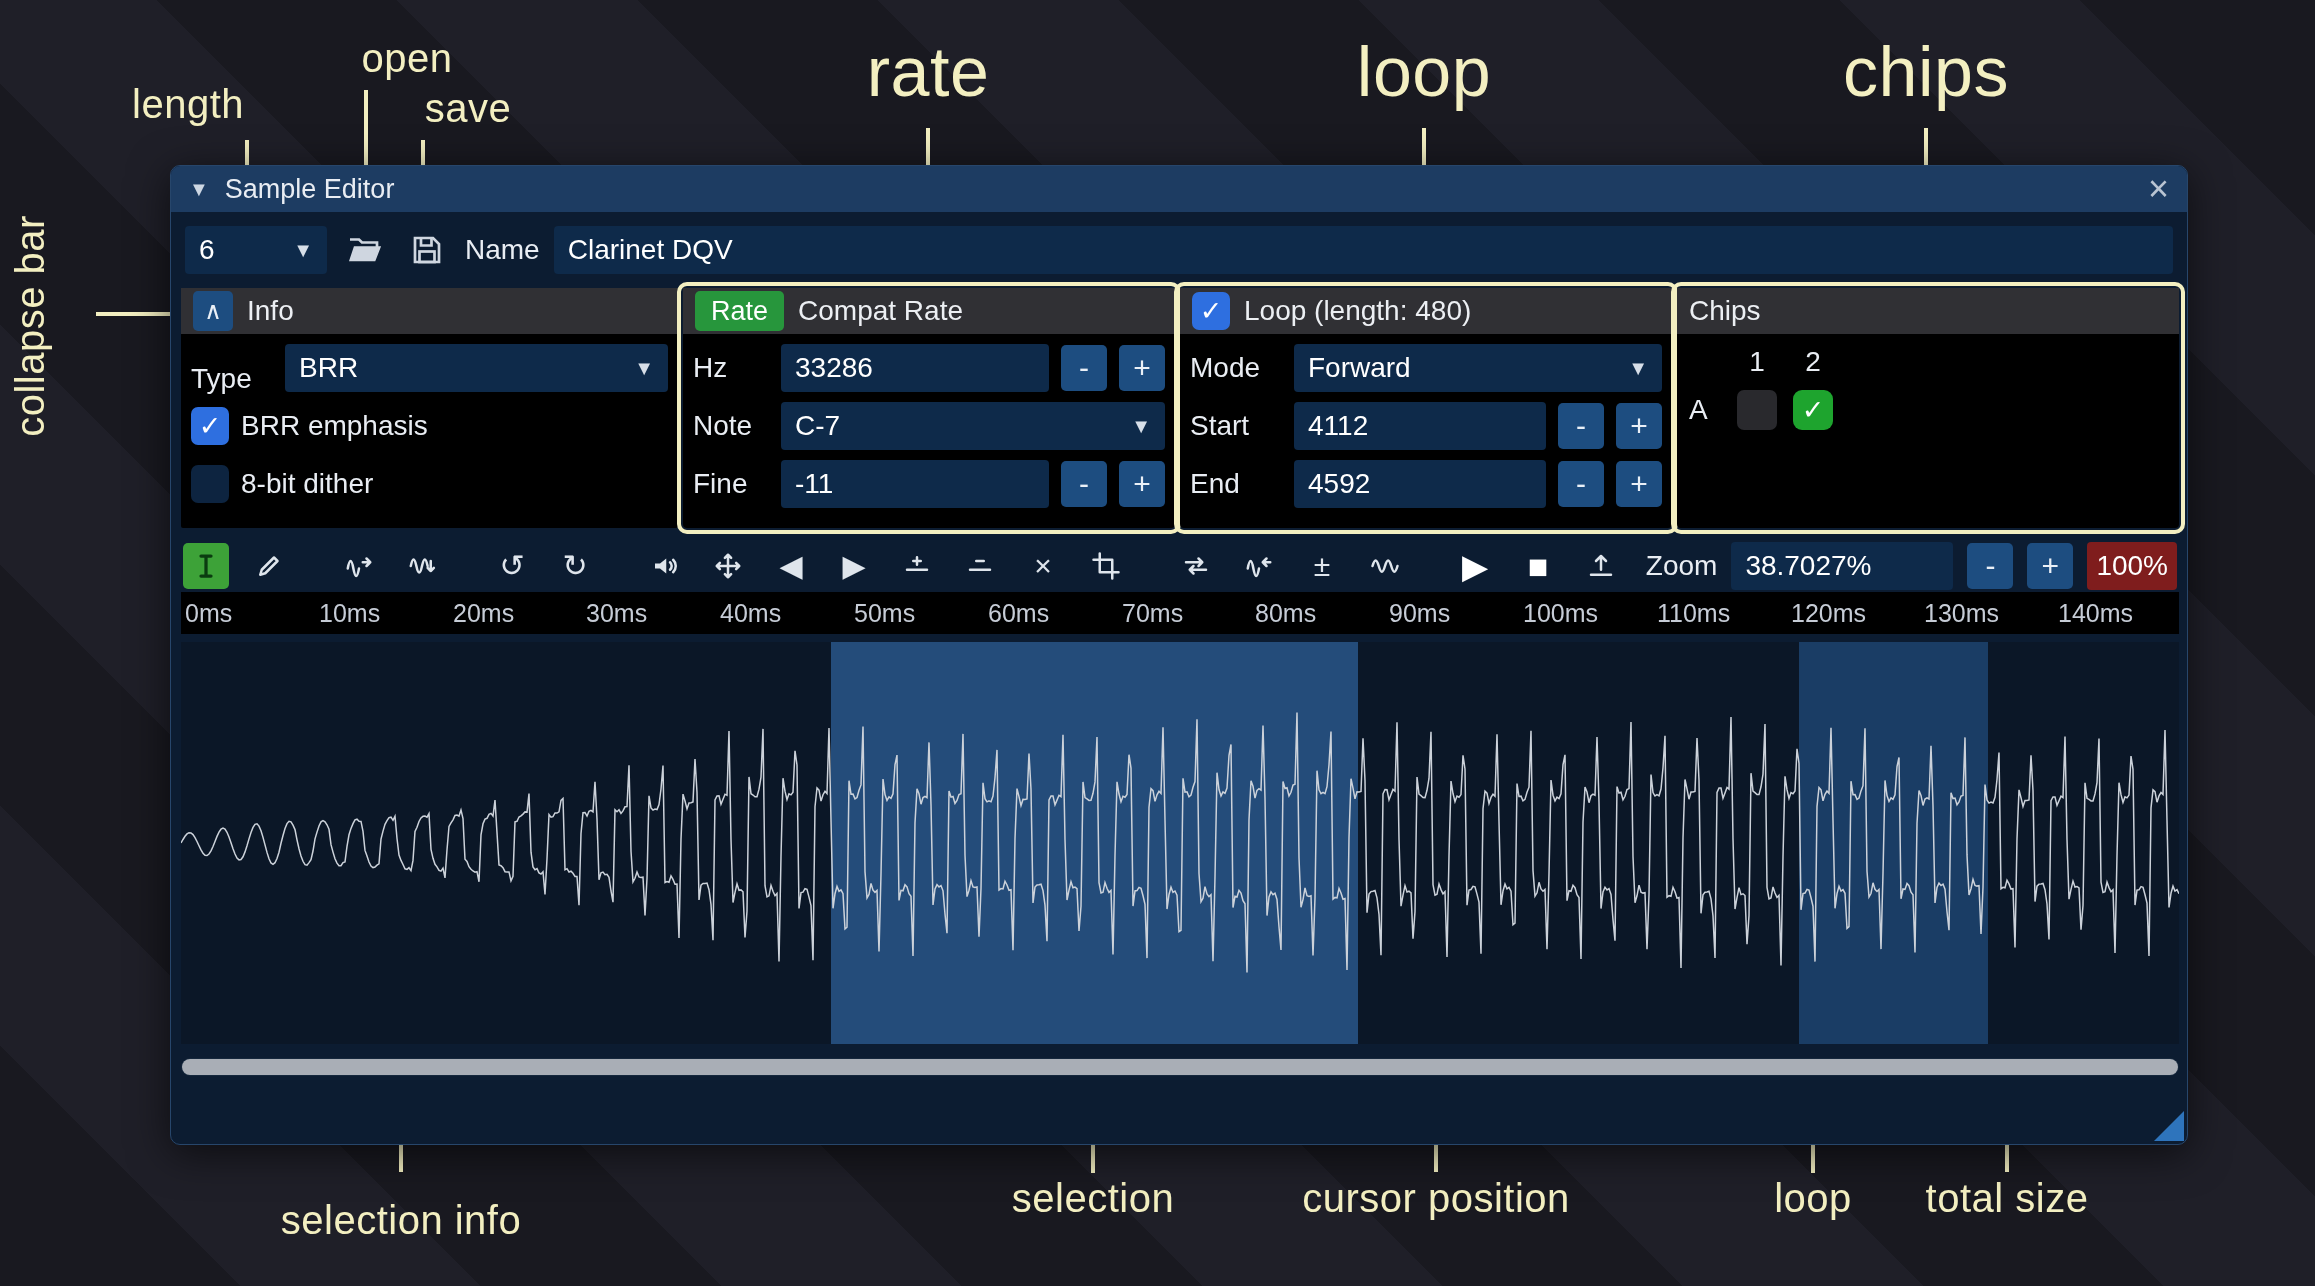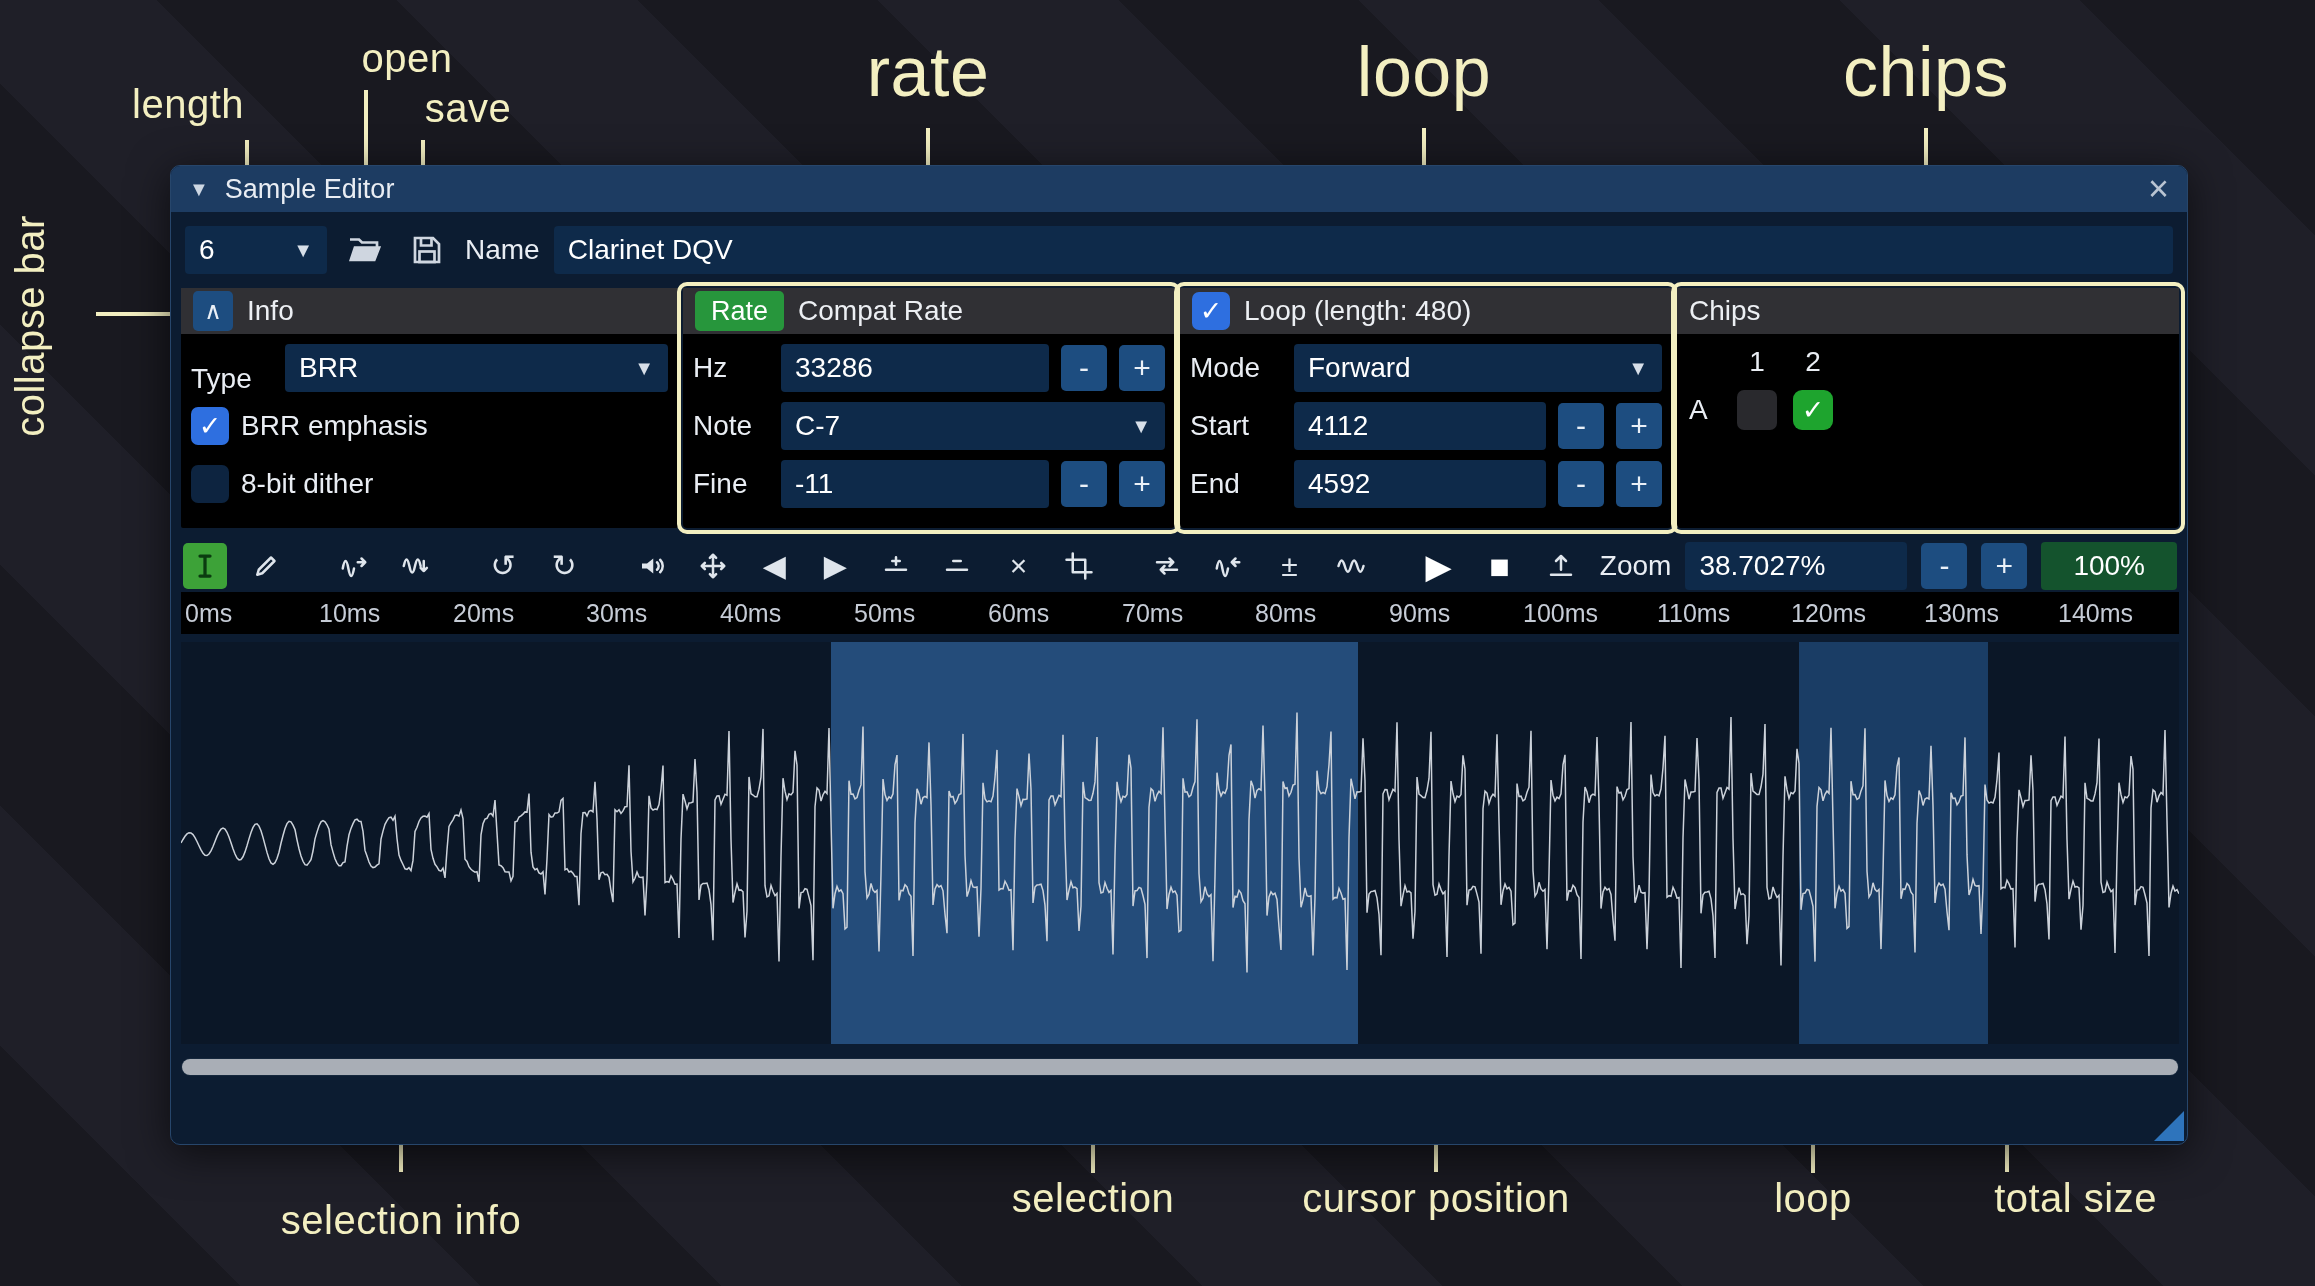--- a/index.html
+++ b/index.html
@@ -70,21 +70,21 @@
   .toolbar{position:absolute;left:12px;top:372px;width:1994px;height:56px;display:flex;align-items:center;gap:17px;}
   .tbtn{width:46px;height:46px;border:none;background:transparent;border-radius:5px;color:#dfe5ec;font-size:30px;
     display:flex;align-items:center;justify-content:center;line-height:1;}
   .tbtn svg{width:30px;height:30px;stroke:#dfe5ec;fill:none;stroke-width:2;stroke-linecap:round;stroke-linejoin:round;}
   .tbtn.active{background:#3da238;}
   .tbtn.active svg{stroke:#0b3c10;stroke-width:2.6;}
   .tbtn.white{color:#ffffff;font-size:34px;}
   .spacer{width:10px;flex:0 0 10px;}
   .zoomgrp{margin-left:auto;display:flex;align-items:center;gap:14px;justify-content:space-between;}
   .zoomfield{width:222px;}
-  .zreset{height:48px;padding:0 32px;background:#14532d;border:none;border-radius:4px;color:#fff;font-size:28px;}
+  .zreset{height:48px;padding:0 9px;background:#7f1d1d;border:none;border-radius:4px;color:#fff;font-size:28px;}
 
   
   .ruler{position:absolute;left:10px;top:426px;width:1998px;height:42px;background:#000000;overflow:hidden;}
   .ruler span{position:absolute;top:7px;color:#c6ccd6;font-size:25px;}
   .wave{position:absolute;left:10px;top:476px;width:1998px;height:402px;background:#0b1727;}
   .scrollbar{position:absolute;left:10px;top:892px;width:1998px;height:18px;background:#15273c;border-radius:9px;}
   .scrollbar .thumb{position:absolute;left:1px;top:1px;right:1px;bottom:1px;background:#a9aeb6;border-radius:8px;}
   .status{position:absolute;left:10px;top:920px;width:1998px;height:48px;color:var(--text);font-size:28px;}
   .status span{position:absolute;top:8px;white-space:nowrap;}
   .grip{position:absolute;right:3px;bottom:3px;width:0;height:0;border-style:solid;
@@ -123,21 +123,21 @@
   <div class="anno" style="left:943px;top:1176px;width:300px;">selection</div>
   <div class="vline" style="left:1091px;top:1063px;height:110px;"></div>
 
   <div class="anno" style="left:1286px;top:1176px;width:300px;">cursor position</div>
   <div class="vline" style="left:1434px;top:1136px;height:36px;"></div>
 
   <div class="bracket" style="left:1798px;top:1049px;width:189px;"></div>
   <div class="anno" style="left:1713px;top:1176px;width:200px;">loop</div>
   <div class="vline" style="left:1811px;top:1063px;height:110px;"></div>
 
-  <div class="anno" style="left:1857px;top:1176px;width:300px;text-align:right;">total size</div>
+  <div class="anno" style="left:1857px;top:1176px;width:300px;">total size</div>
   <div class="vline" style="left:2005px;top:1136px;height:36px;"></div>
 
   <div class="win">
 
     <div class="titlebar">
       <span class="tri">▼</span>
       <span>Sample Editor</span>
       <span class="close">×</span>
     </div>
 

